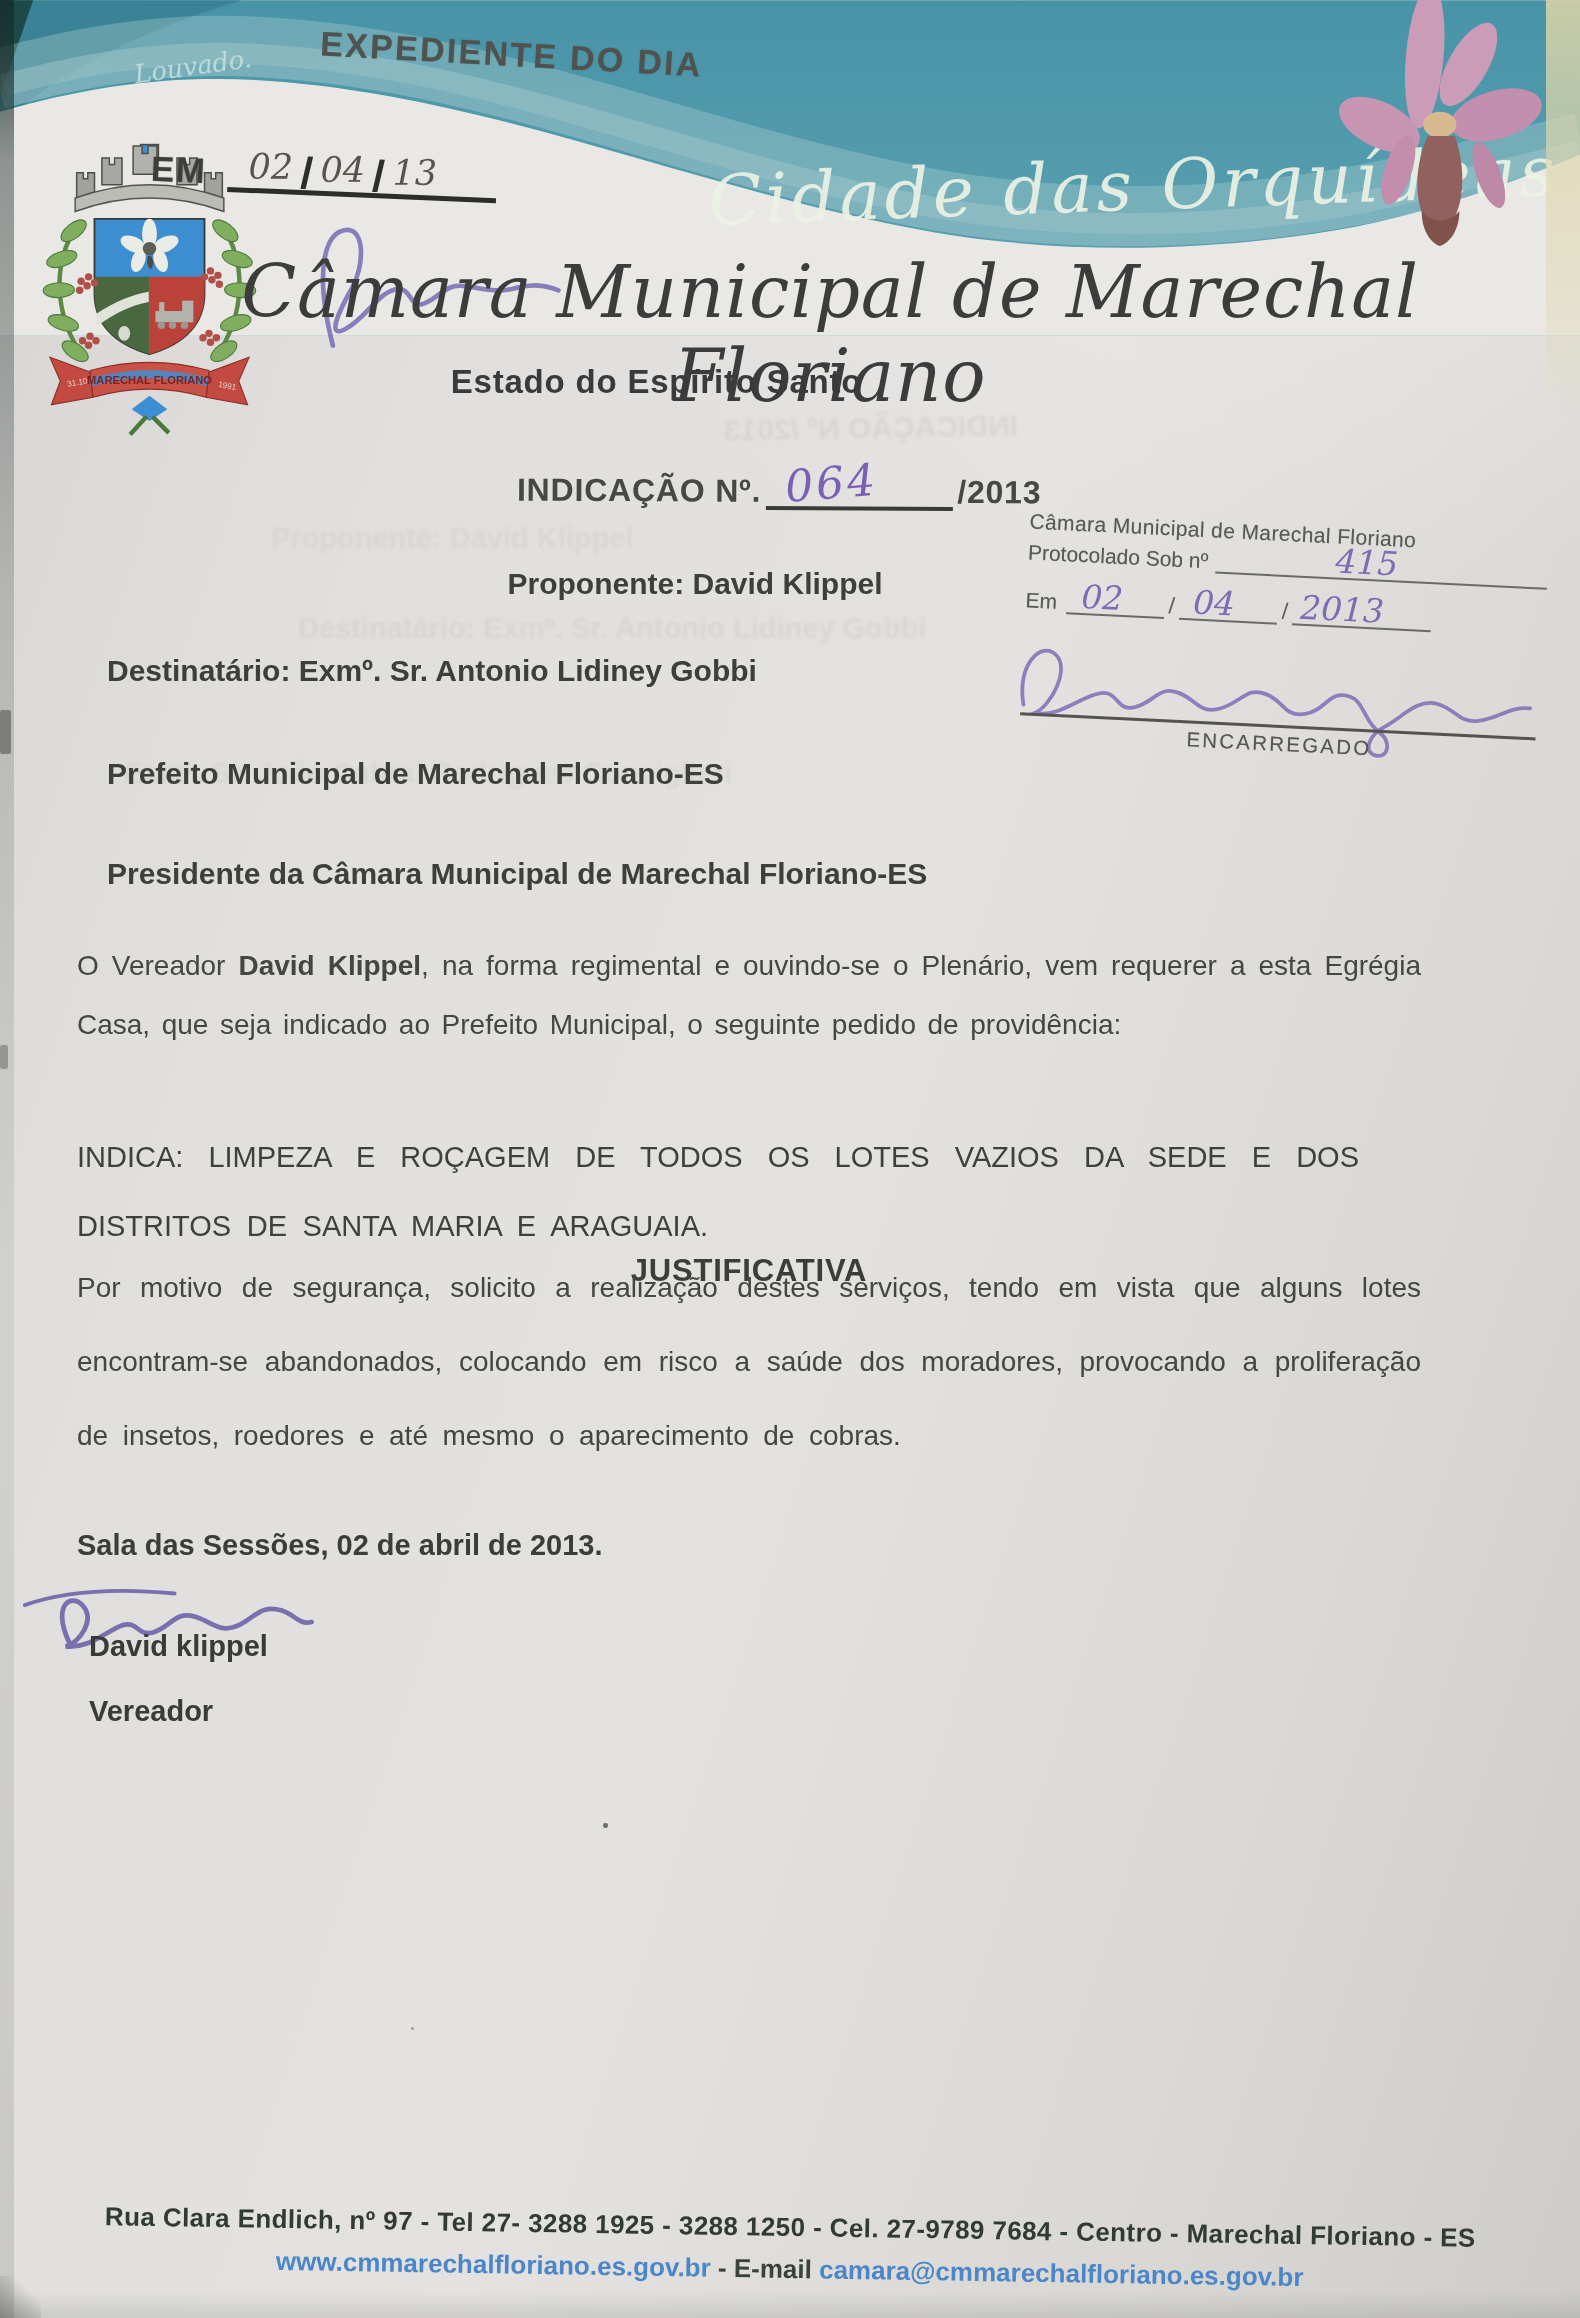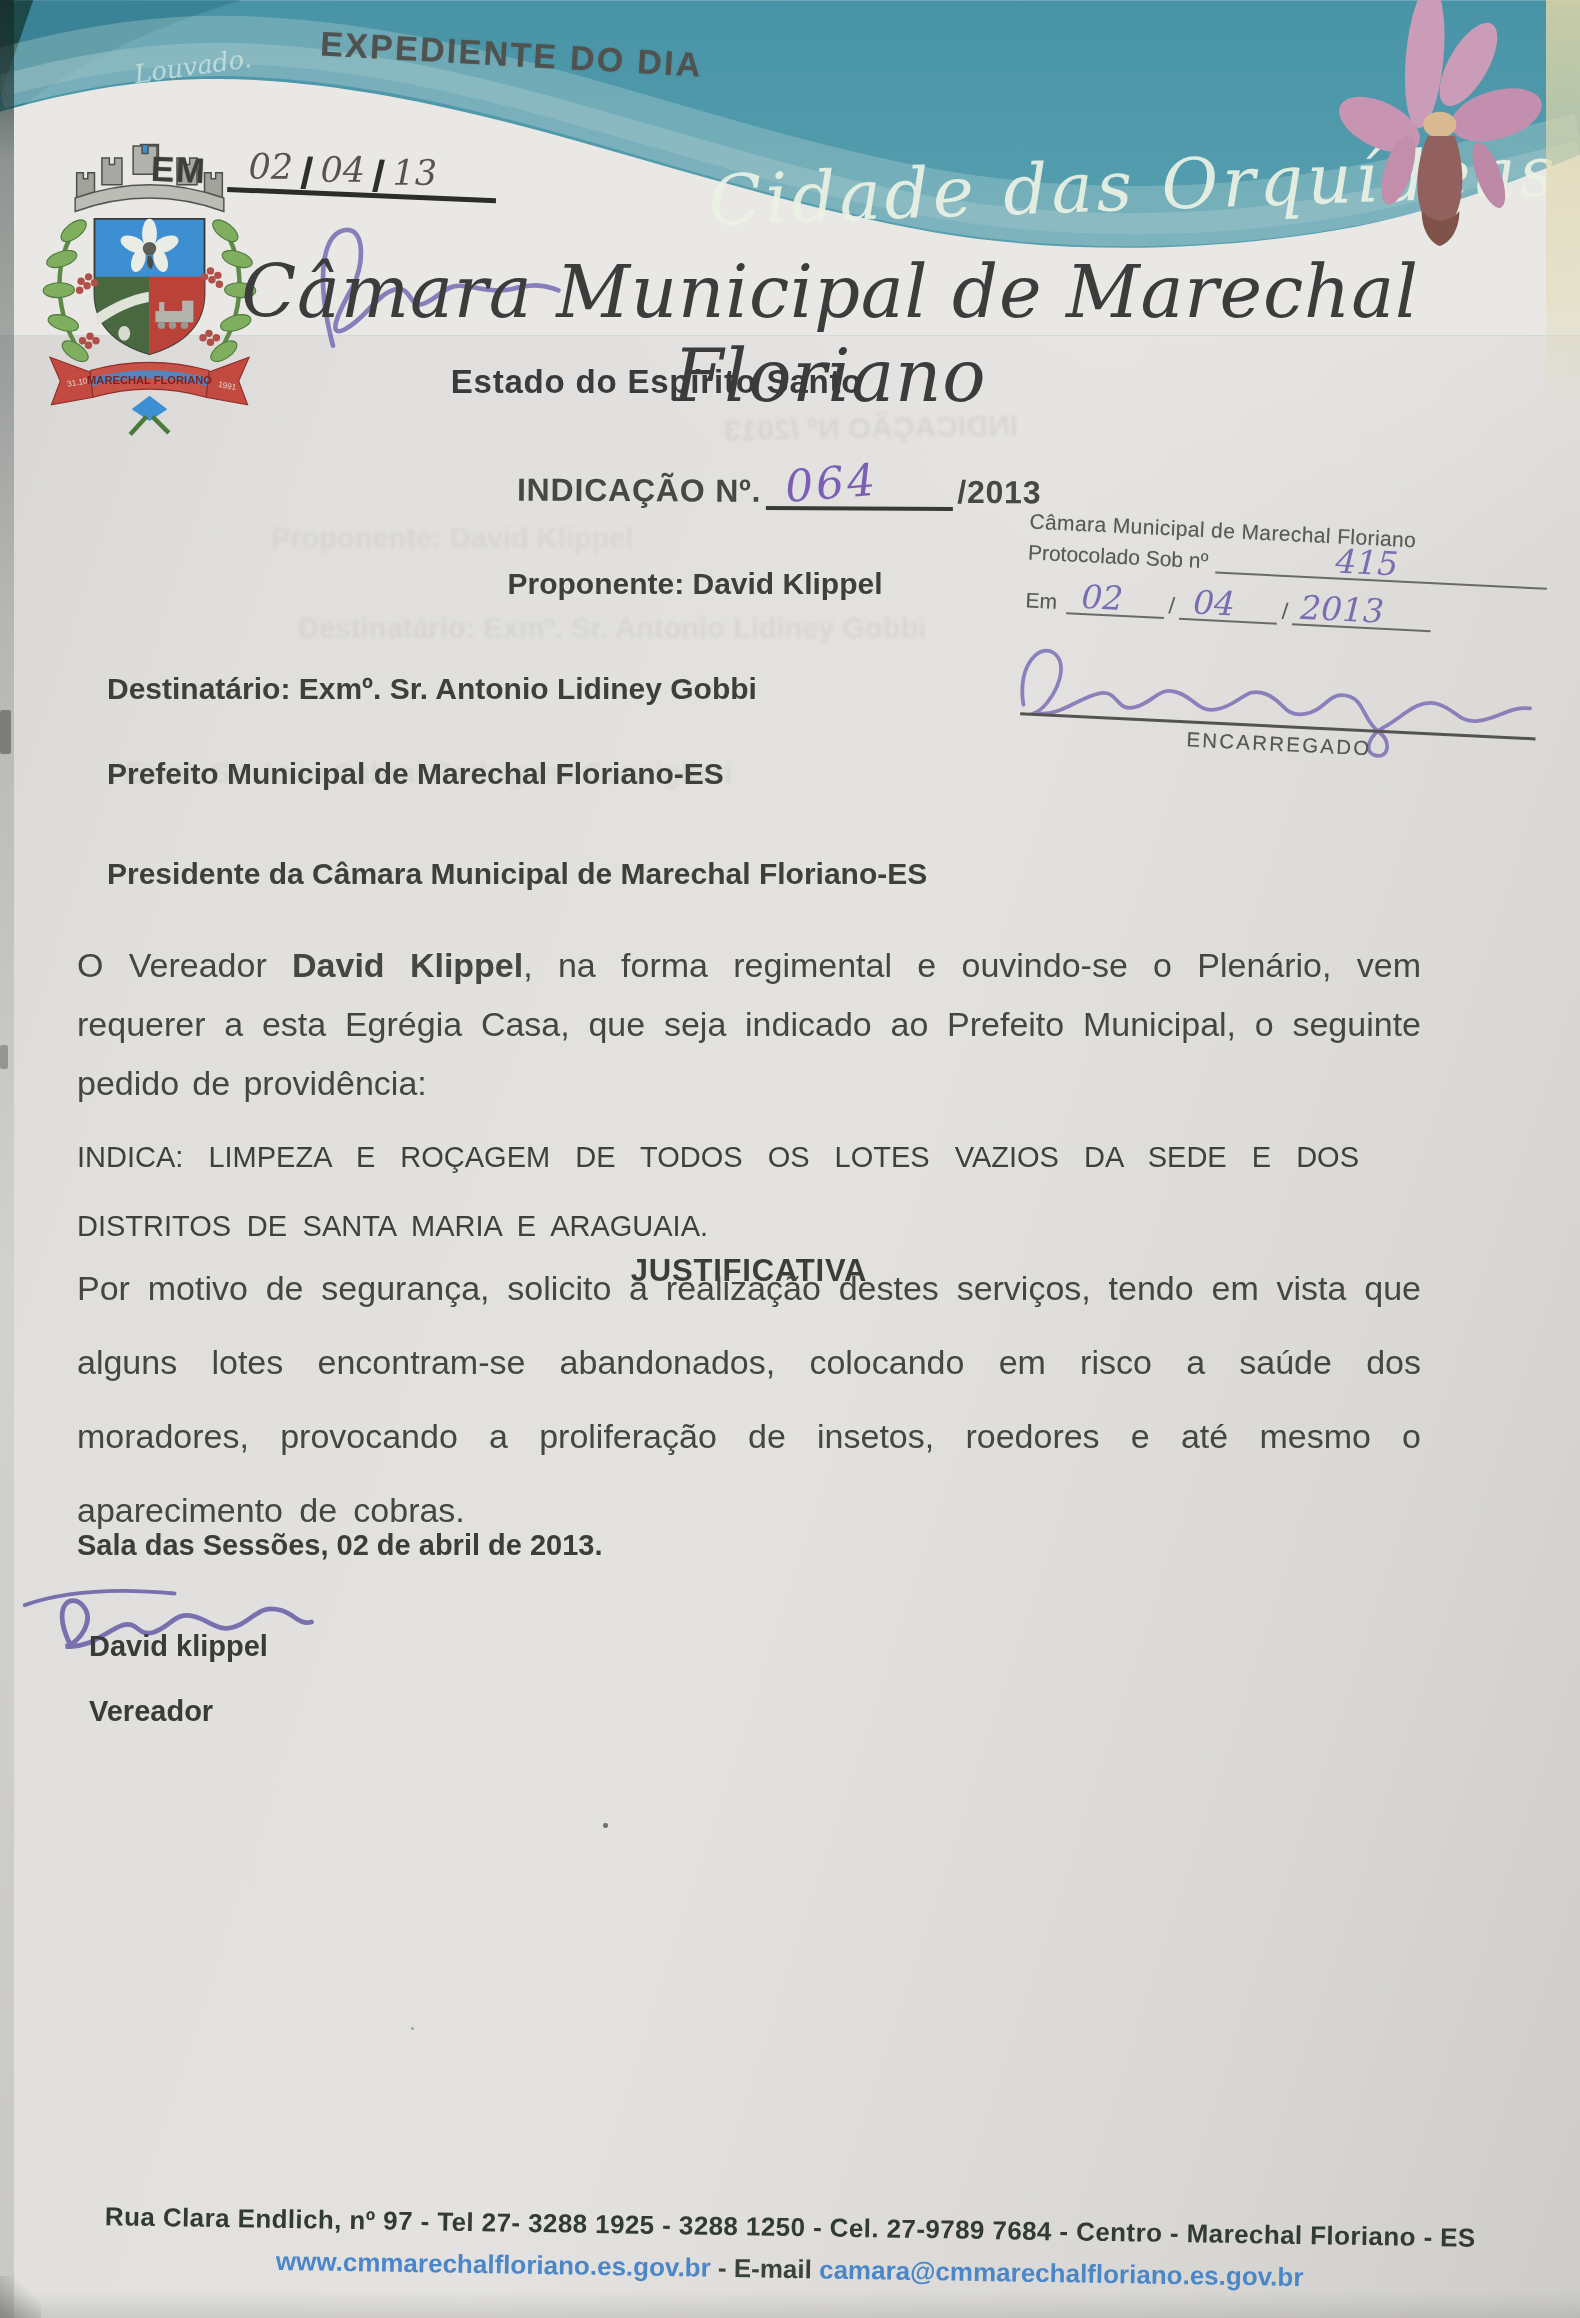--- a/index.html
+++ b/index.html
@@ -46,21 +46,21 @@
   .useg{position:relative;border-bottom:2.3px solid #6b6a66;height:22.6px;}
   .useg .hv{position:absolute;bottom:-3px;font-size:33px;color:#7a6db2;white-space:nowrap;}
   .psep{font-size:22.6px;color:#5c5b57;margin:0 4.5px;}
   .sigblock{position:relative;margin-top:22.6px;height:113px;}
   .sigline{position:absolute;left:0;right:4.5px;bottom:33px;border-bottom:3px solid #54534f;}
   .prole{position:absolute;bottom:4.5px;width:100%;text-align:center;font-size:20.4px;
     letter-spacing:2.3px;color:#565551;text-shadow:0 0 0.8px rgba(86,85,81,.4);}
 
   
   .recip{left:107px;width:1176px;font-size:30px;font-weight:bold;color:#3e3e3c;}
-  .para{left:77px;width:1344px;font-size:34px;color:#454543;text-align:justify;
+  .para{left:77px;width:1344px;font-size:28px;color:#454543;text-align:justify;
     line-height:59px;word-spacing:3.8px;}
   .indica{left:77px;top:1123px;width:1282px;font-size:29px;font-weight:normal;color:#3f3f3d;
     text-align:justify;line-height:69px;word-spacing:7.5px;}
   .jhead{left:77px;top:1253px;width:1344px;text-align:center;font-size:31px;
     font-weight:bold;color:#3c3c3a;letter-spacing:0.8px;}
   .jpara{top:1251px;line-height:74px;word-spacing:6.8px;}
   .sala{left:77px;top:1529px;font-size:29px;font-weight:bold;color:#3c3c3a;}
   .signer{left:89px;font-size:29px;font-weight:bold;color:#3a3a38;}
 
   
@@ -279,21 +279,21 @@
     <div class="sigblock">
       <svg class="abs" style="left:-10.6px;top:-6px;" width="528" height="113" viewBox="0 0 700 150">
         <path d="M 18 100 C 6 46 38 14 58 32 C 78 50 54 100 34 110 C 64 116 92 86 118 80 C 144 74 140 104 166 96 C 192 88 196 66 222 74 C 248 82 252 102 280 92 C 308 82 312 62 338 70 C 364 78 364 100 392 94 C 420 88 422 60 450 68 C 470 74 470 100 492 114 C 510 126 504 150 486 144 C 472 139 478 118 498 106 C 520 93 540 66 566 72 C 592 78 596 96 622 92 C 648 88 664 70 690 72" fill="none" stroke="#7d6fb5" stroke-width="5" stroke-linecap="round" opacity=".85"></path>
       </svg>
       <div class="sigline"></div>
       <div class="prole">ENCARREGADO</div>
     </div>
   </div>
 
   <div class="abs recip" style="top:567px;text-align:center;">Proponente: David Klippel</div>
-  <div class="abs recip" style="top:672px;">Destinatário: Exmº. Sr. Antonio Lidiney Gobbi</div>
+  <div class="abs recip" style="top:654px;">Destinatário: Exmº. Sr. Antonio Lidiney Gobbi</div>
   <div class="abs recip" style="top:713px;margin-top:44px;">Prefeito Municipal de Marechal Floriano-ES</div>
   <div class="abs recip" style="top:857px;">Presidente da Câmara Municipal de Marechal Floriano-ES</div>
 
   <div class="abs para" style="top:936px;">
     <span>O Vereador </span><span style="font-weight:bold;">David Klippel</span><span>, na forma regimental e ouvindo-se o Plenário, vem requerer a esta Egrégia Casa, que seja indicado ao Prefeito Municipal, o seguinte pedido de providência:</span>
   </div>
 
   <div class="abs indica">INDICA: LIMPEZA E ROÇAGEM DE TODOS OS LOTES VAZIOS DA SEDE E DOS DISTRITOS DE SANTA MARIA E ARAGUAIA.</div>
 
   <div class="abs jhead">JUSTIFICATIVA</div>

